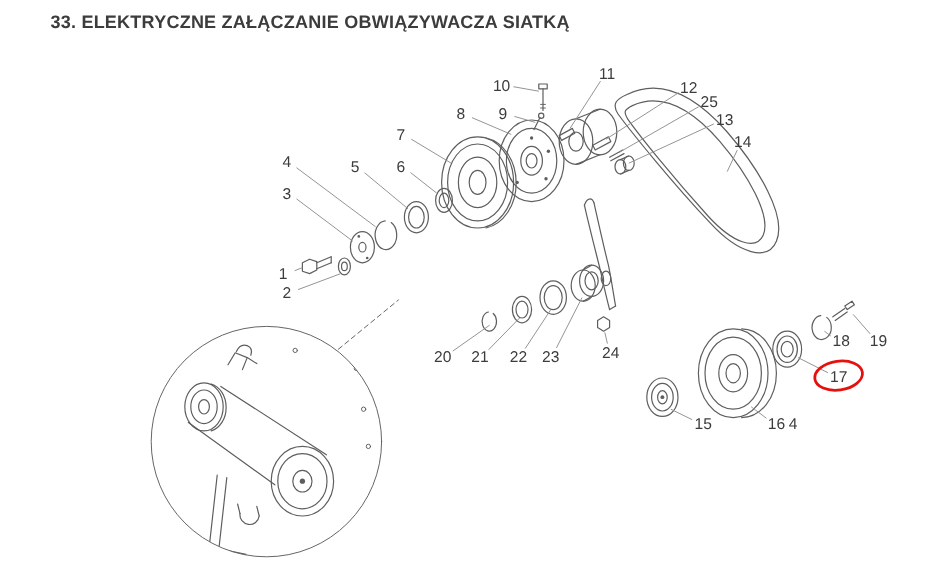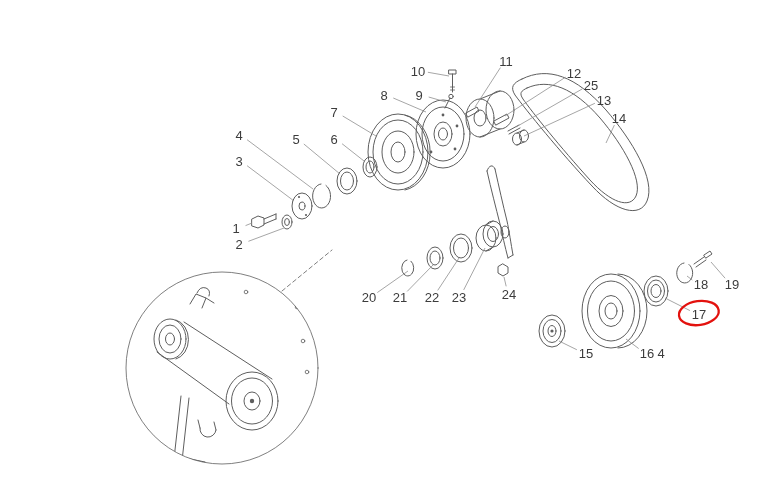--- a/index.html
+++ b/index.html
@@ -22,20 +22,21 @@
   .part-label { font-family:"Liberation Sans",sans-serif; font-size:13px;
                 fill:var(--label,#3d3d3d); text-anchor:middle; stroke:none; }
   .leader { stroke:var(--leader,#909090); stroke-width:.8; fill:none; }
   .highlight-ellipse { fill:none; stroke-width:2.3; }
 </style>
 </head>
 <body>
 
 <div class="screen" style="--line: #5e5e5e; --label: #3c3c3c; --leader: #8f8f8f;">
 
+  <div class="title">33. ELEKTRYCZNE ZAŁĄCZANIE OBWIĄZYWACZA SIATKĄ</div>
 
   <svg class="diagram" width="773" height="490" viewBox="0 0 773 490">
     <defs>
       <clipPath id="insetClip">
           <circle cx="222" cy="368" r="96"></circle>
         </clipPath>
     </defs>
 
     <g id="drawing">
 

